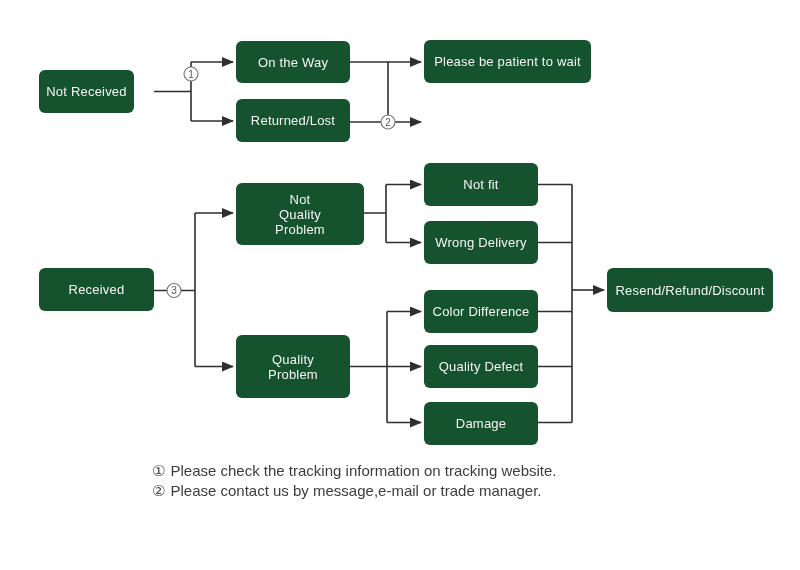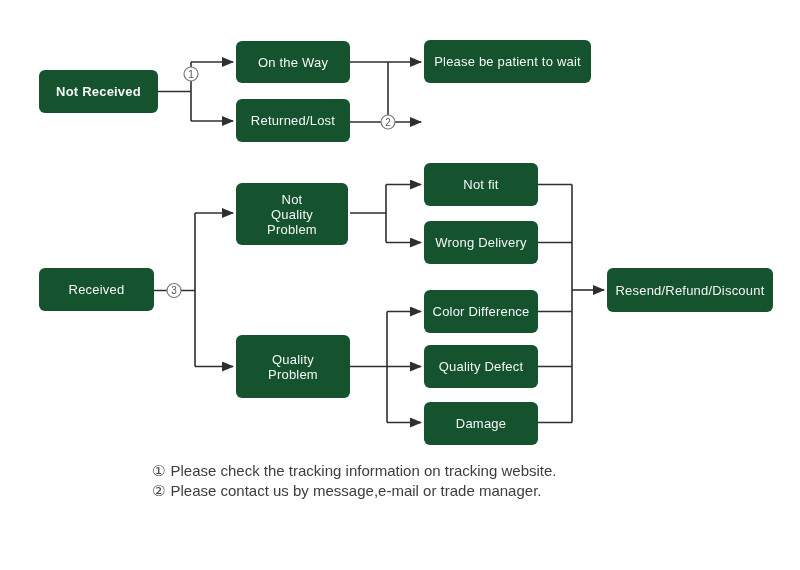--- a/index.html
+++ b/index.html
@@ -47,26 +47,26 @@
     align-items: center;
     justify-content: center;
     text-align: center;
     line-height: 15px;
     box-sizing: border-box;
     padding: 2px 4px;
   }
   .multiline { white-space: pre-line; }
 
   
-  #node-not-received        { left: 39px;  top: 70px;  width: 119px; height: 43px; font-weight: bold; }
+  #node-not-received        { left: 39px;  top: 70px;  width: 95px; height: 43px; }
   #node-on-the-way          { left: 236px; top: 41px;  width: 114px; height: 42px; }
   #node-returned-lost       { left: 236px; top: 99px;  width: 114px; height: 43px; }
   #node-please-wait         { left: 424px; top: 40px;  width: 167px; height: 43px; }
   #node-resend-refund       { left: 424px; top: 99px;  width: 167px; height: 43px; }
-  #node-not-quality-problem { left: 236px; top: 183px; width: 112px; height: 62px; }
+  #node-not-quality-problem { left: 236px; top: 183px; width: 128px; height: 62px; }
   #node-received            { left: 39px;  top: 268px; width: 115px; height: 43px; }
   #node-quality-problem     { left: 236px; top: 335px; width: 114px; height: 63px; }
   #node-not-fit             { left: 424px; top: 163px; width: 114px; height: 43px; }
   #node-wrong-delivery      { left: 424px; top: 221px; width: 114px; height: 43px; }
   #node-color-difference    { left: 424px; top: 290px; width: 114px; height: 43px; }
   #node-quality-defect      { left: 424px; top: 345px; width: 114px; height: 43px; }
   #node-damage              { left: 424px; top: 402px; width: 114px; height: 43px; }
   #node-resend-refund-discount { left: 607px; top: 268px; width: 166px; height: 44px; }
 
   .footnotes {

